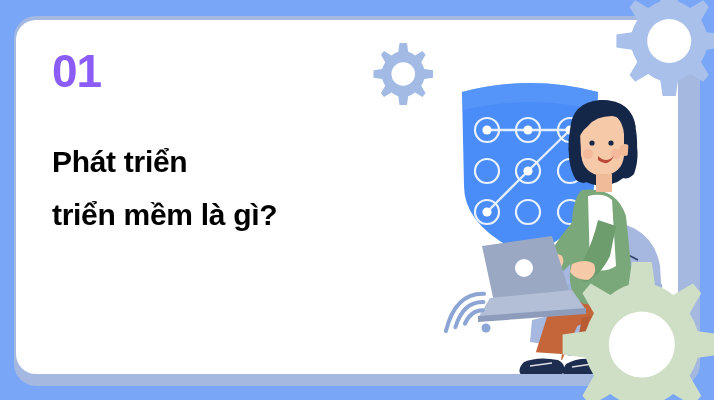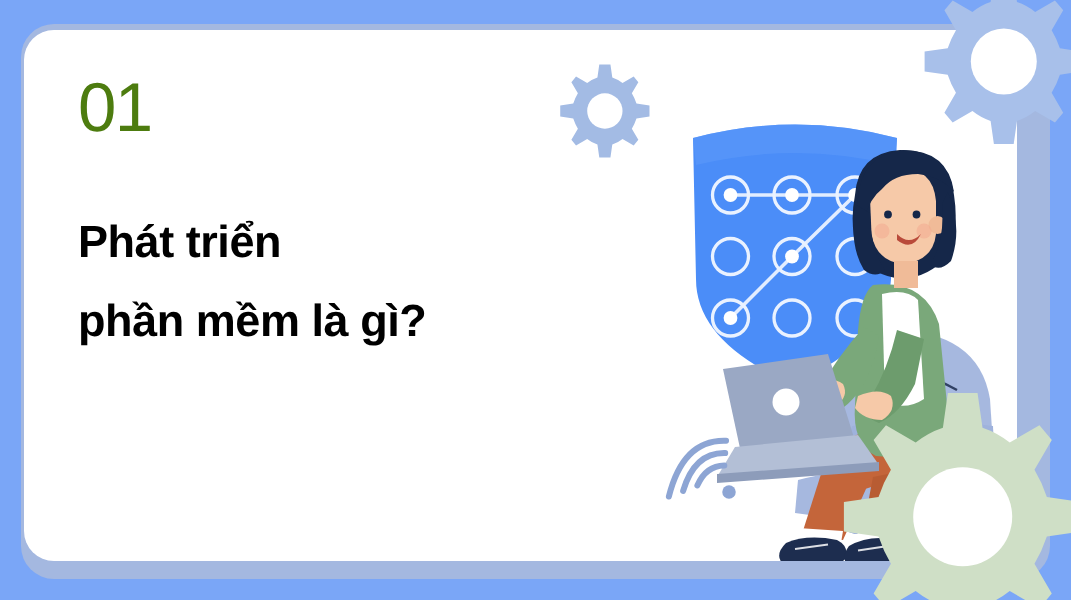--- a/index.html
+++ b/index.html
@@ -31,22 +31,22 @@
   }
   
   #text-block {
     position:absolute;
     left:52px; top:48px;
     width:330px;
     z-index:6;
   }
   #number {
     font-size:46px;
-    font-weight:normal;
-    color:#4d7c0f;
+    font-weight:bold;
+    color:#8b5cf6;
     line-height:1;
     letter-spacing:-1px;
   }
   #heading {
     margin-top:42px;
     font-size:30px;
     font-weight:bold;
     color:#000000;
     line-height:1.75;
     letter-spacing:-0.3px;
@@ -195,21 +195,21 @@
           <path d="M26 254 Q42 218 70 224" stroke-width="4" transform="rotate(-10 66 258)"></path>
         </g>
 
       </svg>
     </div>
 
     <div id="text-block" style="left:36px;top:28px;">
       <div id="number">01</div>
       <div id="heading">
         <span class="line">Phát triển</span>
-        <span class="line">phần mềm là gì?</span>
+        <span class="line">triển mềm là gì?</span>
       </div>
     </div>
 
   </div>
 
   <div class="gear" id="gear-bottom">
     <svg width="165" height="165" viewBox="0 0 100 100">
       <g fill="#cfdfc6">
         <path d="M50 0 L58 0 L60 14 Q66 16 71 20 L83 13 L88 19 L81 31 Q84 36 86 42 L100 44 L100 56 L86 58 Q84 64 81 69 L88 81 L83 87 L71 80 Q66 84 60 86 L58 100 L46 100 L44 86 Q38 84 33 80 L21 87 L16 81 L23 69 Q20 64 18 58 L4 56 L4 44 L18 42 Q20 36 23 31 L16 19 L21 13 L33 20 Q38 16 44 14 L46 0 Z"></path>
       </g>

